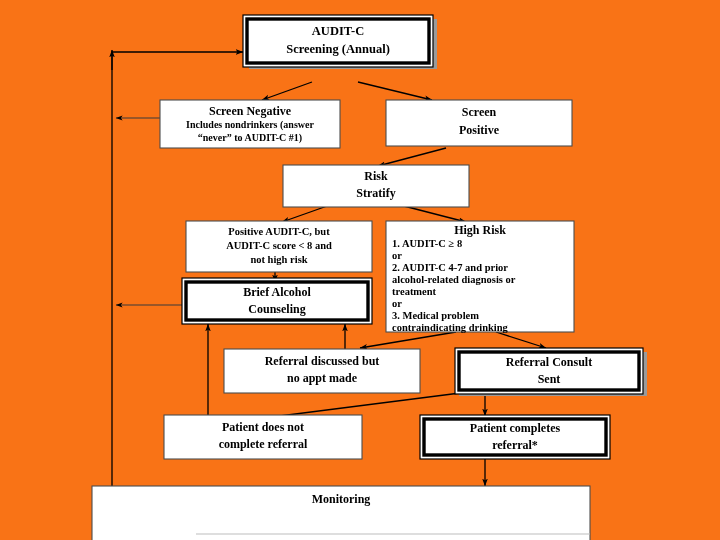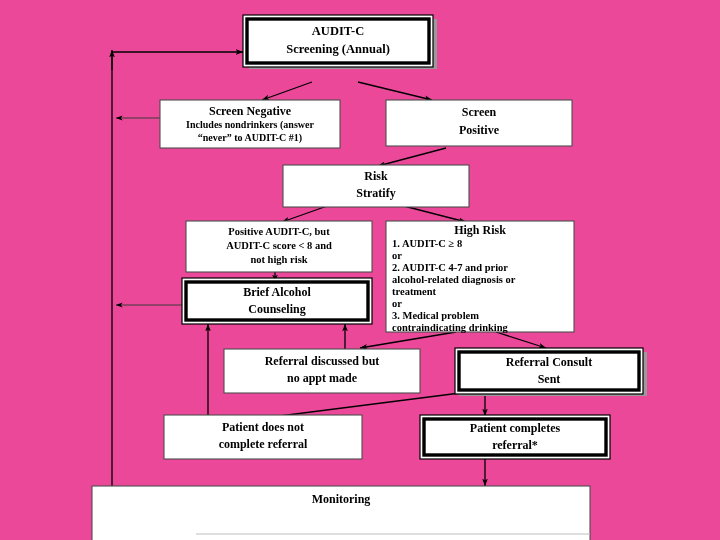--- a/index.html
+++ b/index.html
@@ -10,21 +10,21 @@
   body {
     width: 720px;
     height: 540px;
     overflow: hidden;
     font-family: "Liberation Serif", "DejaVu Serif", serif;
   }
   #canvas {
     position: relative;
     width: 720px;
     height: 540px;
-    background: #ec4899;
+    background: #f97316;
   }
   svg#diagram {
     position: absolute;
     left: 0;
     top: 0;
     width: 720px;
     height: 540px;
   }
   .node-text {
     font-family: "Liberation Serif", "DejaVu Serif", serif;

